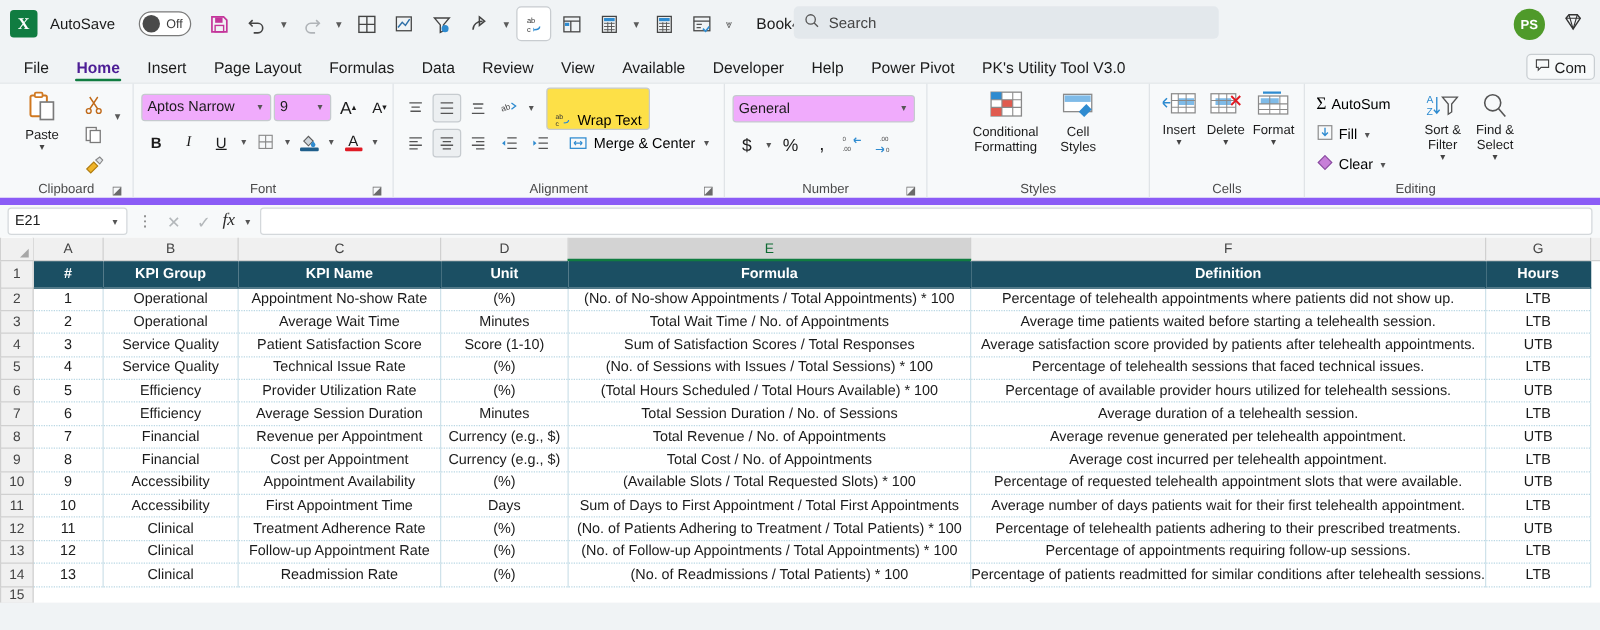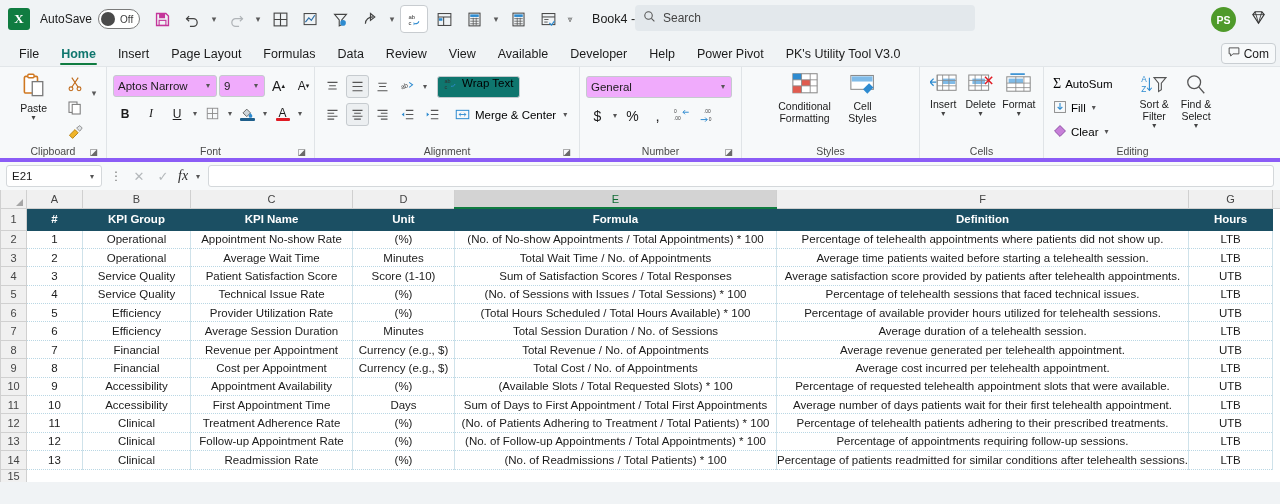--- a/index.html
+++ b/index.html
@@ -16,21 +16,21 @@
   .titlebar {
     height: 38px; display: flex; align-items: center;
     background: #f0f3f5; padding: 0 8px; gap: 2px; position: relative;
   }
   .xl-logo {
     width: 22px; height: 22px; background: #107c41; border-radius: 3px;
     display: flex; align-items: center; justify-content: center;
     color: #fff; font-size: 13px; font-weight: bold; margin-right: 8px;
     font-family: "Liberation Serif", serif;
   }
-  .autosave-wrap { display: flex; align-items: center; gap: 6px; margin-right: 6px; }
+  .autosave-wrap { display: flex; align-items: center; gap: 19px; margin-right: 6px; }
   .autosave-label { font-size: 12px; color: #1b1b1b; }
   .toggle {
     width: 42px; height: 20px; border-radius: 10px; border: 1px solid #7a7a7a;
     background: #fff; display: flex; align-items: center; padding: 2px; position: relative;
   }
   .toggle .knob { width: 14px; height: 14px; border-radius: 50%; background: #4a4a4a; }
   .toggle .off-text { font-size: 10px; color: #3a3a3a; margin-left: 5px; }
   .qat-btn {
     width: 28px; height: 28px; display: flex; align-items: center; justify-content: center;
     border-radius: 4px; color: #3b3b3b;
@@ -53,21 +53,21 @@
   .diamond-icon { position: absolute; right: 12px; top: 8px; color: #333; }
 
   
   .tabsrow {
     height: 28px; display: flex; align-items: flex-end; padding-left: 8px;
     background: #f0f3f5; position: relative; font-size: 12.5px;
   }
   .tab {
     padding: 3px 11px 5px 11px; color: #1b1b1b; white-space: nowrap; position: relative;
   }
-  .tab.active { color: #0f766e; font-weight: 600; }
+  .tab.active { color: #4c1d95; font-weight: 600; }
   .tab.active::after {
     content: ""; position: absolute; left: 10px; right: 10px; bottom: 1px;
     height: 2px; background: #107c41; border-radius: 1px;
   }
   .comments-btn {
     position: absolute; right: 4px; bottom: 2px; font-size: 12px; color: #1b1b1b;
     border: 1px solid #c9ced2; border-radius: 4px; padding: 2px 6px; background: #f7f9fa;
     display: flex; align-items: center; gap: 4px; white-space: nowrap;
   }
 
@@ -100,30 +100,30 @@
   .combo {
     height: 22px; border: 1px solid #c5cace; background: #f0abfc; border-radius: 3px;
     display: flex; align-items: center; padding: 0 4px; font-size: 11.5px; color: #1b1b1b;
     justify-content: space-between;
   }
   .fontname { width: 104px; }
   .fontsize { width: 46px; }
   .numfmt { width: 146px; }
   .colbar { height: 3px; border-radius: 1px; margin-top: -1px; }
   .wrapbtn {
-    height: 22px; border: 1px solid #c5cace; background: #0f766e; border-radius: 3px;
-    display:flex; align-items:flex-start; gap: 4px; padding: 0 6px; font-size: 11.5px;
+    height: 34px; border: 1px solid #c5cace; background: #fde047; border-radius: 3px;
+    display:flex; align-items:flex-end; gap: 4px; padding: 0 6px; font-size: 11.5px;
   }
   .mergebtn { height: 22px; display:flex; align-items:center; gap: 5px; padding: 0 3px; font-size: 11.5px; }
   .editbtn { display:flex; align-items:center; gap:4px; font-size:11.5px; height:23px; padding:0 3px; }
 
   
   .fbar {
     height: 32px; display: flex; align-items: center; padding: 0 6px; gap: 6px;
-    background: #f7f9fa; border-top: 4px solid #8b5cf6;
+    background: #f7f9fa; border-top: 6px solid #8b5cf6;
   }
   .namebox {
     width: 96px; height: 22px; background: #fff; border: 1px solid #d4d8db; border-radius: 3px;
     display: flex; align-items: center; justify-content: space-between; padding: 0 5px;
     font-size: 11.5px; color: #1b1b1b;
   }
   .fbar-dots { color: #777; font-size: 12px; padding: 0 2px; letter-spacing: 0; }
   .fbar-icn { width: 18px; text-align:center; color: #b4b8bb; font-size: 13px; }
   .fx { font-style: italic; font-family: "Liberation Serif", serif; color: #2b2b2b; font-size: 14px; }
   .finput {

